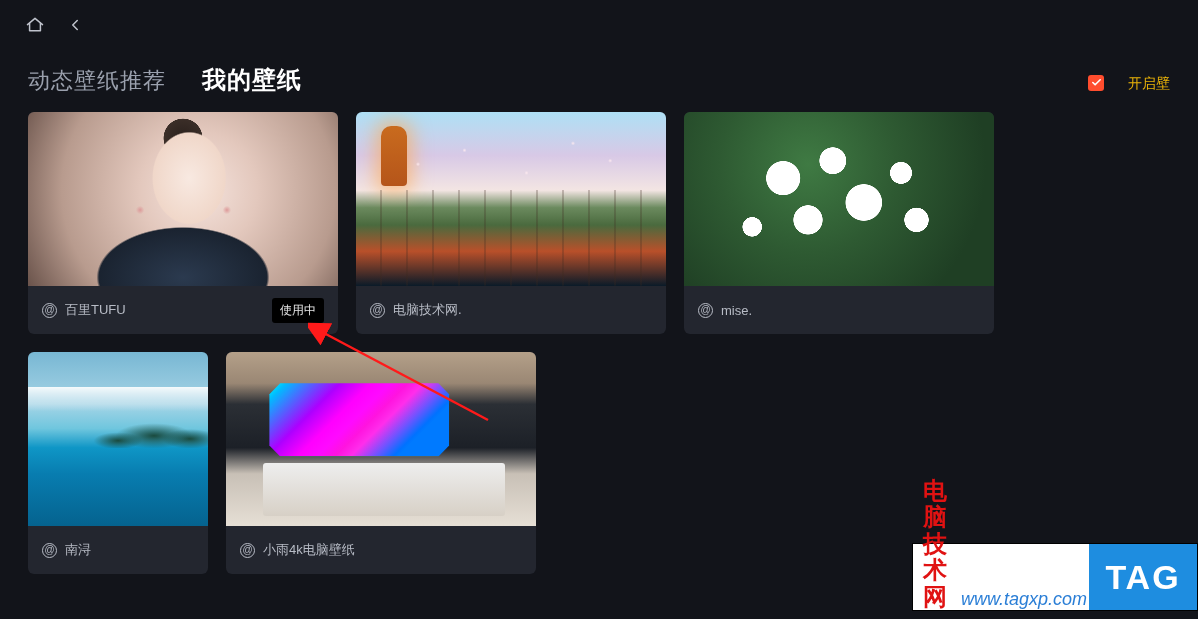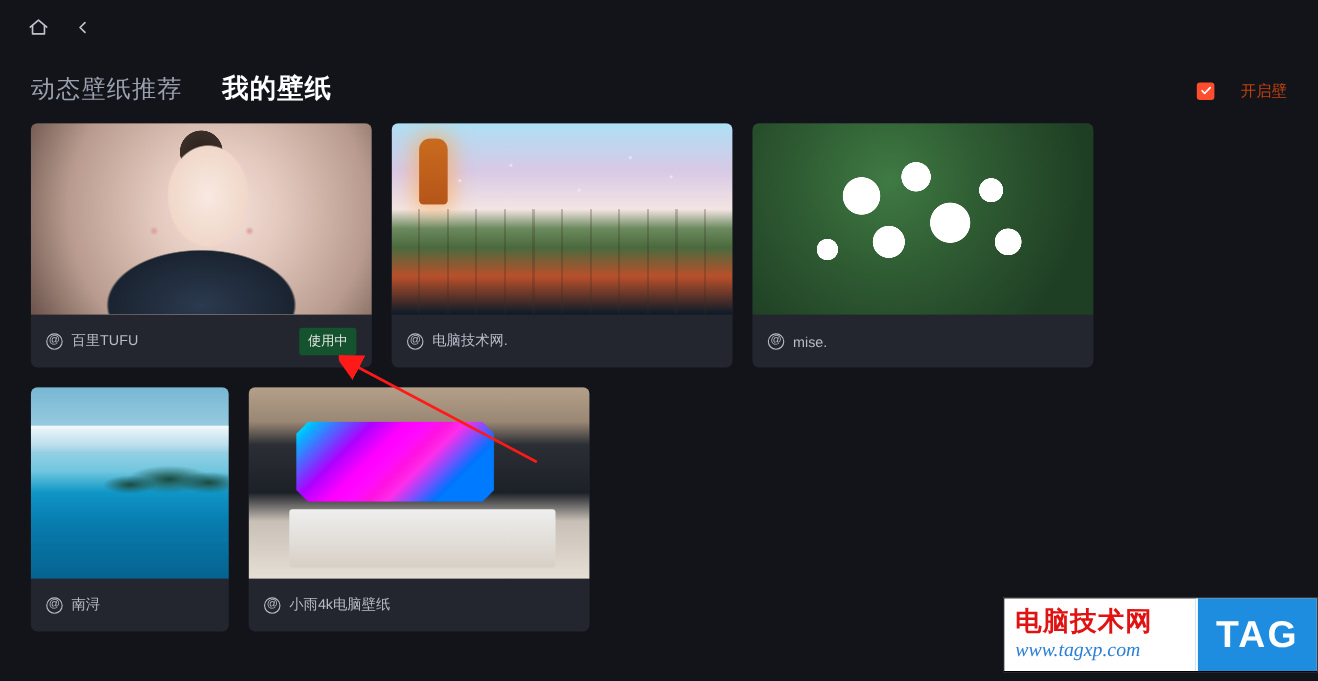--- a/index.html
+++ b/index.html
@@ -33,24 +33,23 @@
   .tab {
     font-size: 22px;
     color: #9aa0ad;
     cursor: pointer;
     letter-spacing: 1px;
   }
   .tab.active { color: #fff; font-weight: 600; font-size: 24px; }
   .header-right {
     margin-left: auto;
     display: flex;
-    align-items: center;
     gap: 24px;
     font-size: 14px;
-    color: #c2410c;
+    color: #eab308;
   }
   .check {
     width: 16px; height: 16px;
     background: #ff4d2e;
     border-radius: 3px;
     display: flex; align-items: center; justify-content: center;
   }
   .grid {
     display: flex;
     flex-wrap: wrap;
@@ -84,21 +83,21 @@
   .at-icon {
     width: 15px; height: 15px;
     border: 1.5px solid #b8bcc6;
     border-radius: 50%;
     display: inline-flex; align-items: center; justify-content: center;
     font-size: 10px; line-height: 1;
   }
   .author { }
   .badge {
     margin-left: auto;
-    background: #14532d;
+    background: #000000;
     color: #e6e6e6;
     font-size: 12px;
     padding: 4px 8px;
     border-radius: 3px;
   }
   
   .thumb1 {
     background: radial-gradient(circle at 55% 45%, #f5e3dd 0%, #e3c8bd 30%, #b89b8e 70%, #6a534b 100%);
   }
   .thumb1::before {
@@ -185,25 +184,26 @@
   .watermark {
     position: absolute;
     right: 0; bottom: 8px;
     width: 286px; height: 68px;
     border: 1px solid #000;
     display: flex;
     background: #fff;
   }
   .wm-left {
     flex: 1;
-    display: flex; flex-direction: column; justify-content: center;
+    display: flex; flex-direction: row; justify-content: center;
     padding-left: 10px;
+    align-items: flex-end;
   }
   .wm-title { color: #e01212; font-weight: 700; font-size: 24px; letter-spacing: 1px; line-height: 1.1; }
-  .wm-url { color: #2a7ed6; font-size: 18px; font-style: italic; font-family: Liberation Serif, serif; }
+  .wm-url { color: #2a7ed6; font-size: 18px; font-style: italic; font-family: Liberation Sans, sans-serif; }
   .wm-right {
     width: 110px;
     background: #1e8de0;
     color: #ffffff;
     font-size: 34px;
     font-weight: 800;
     display: flex; align-items: center; justify-content: center;
     letter-spacing: 2px;
     border-left: 2px solid #fff;
   }

